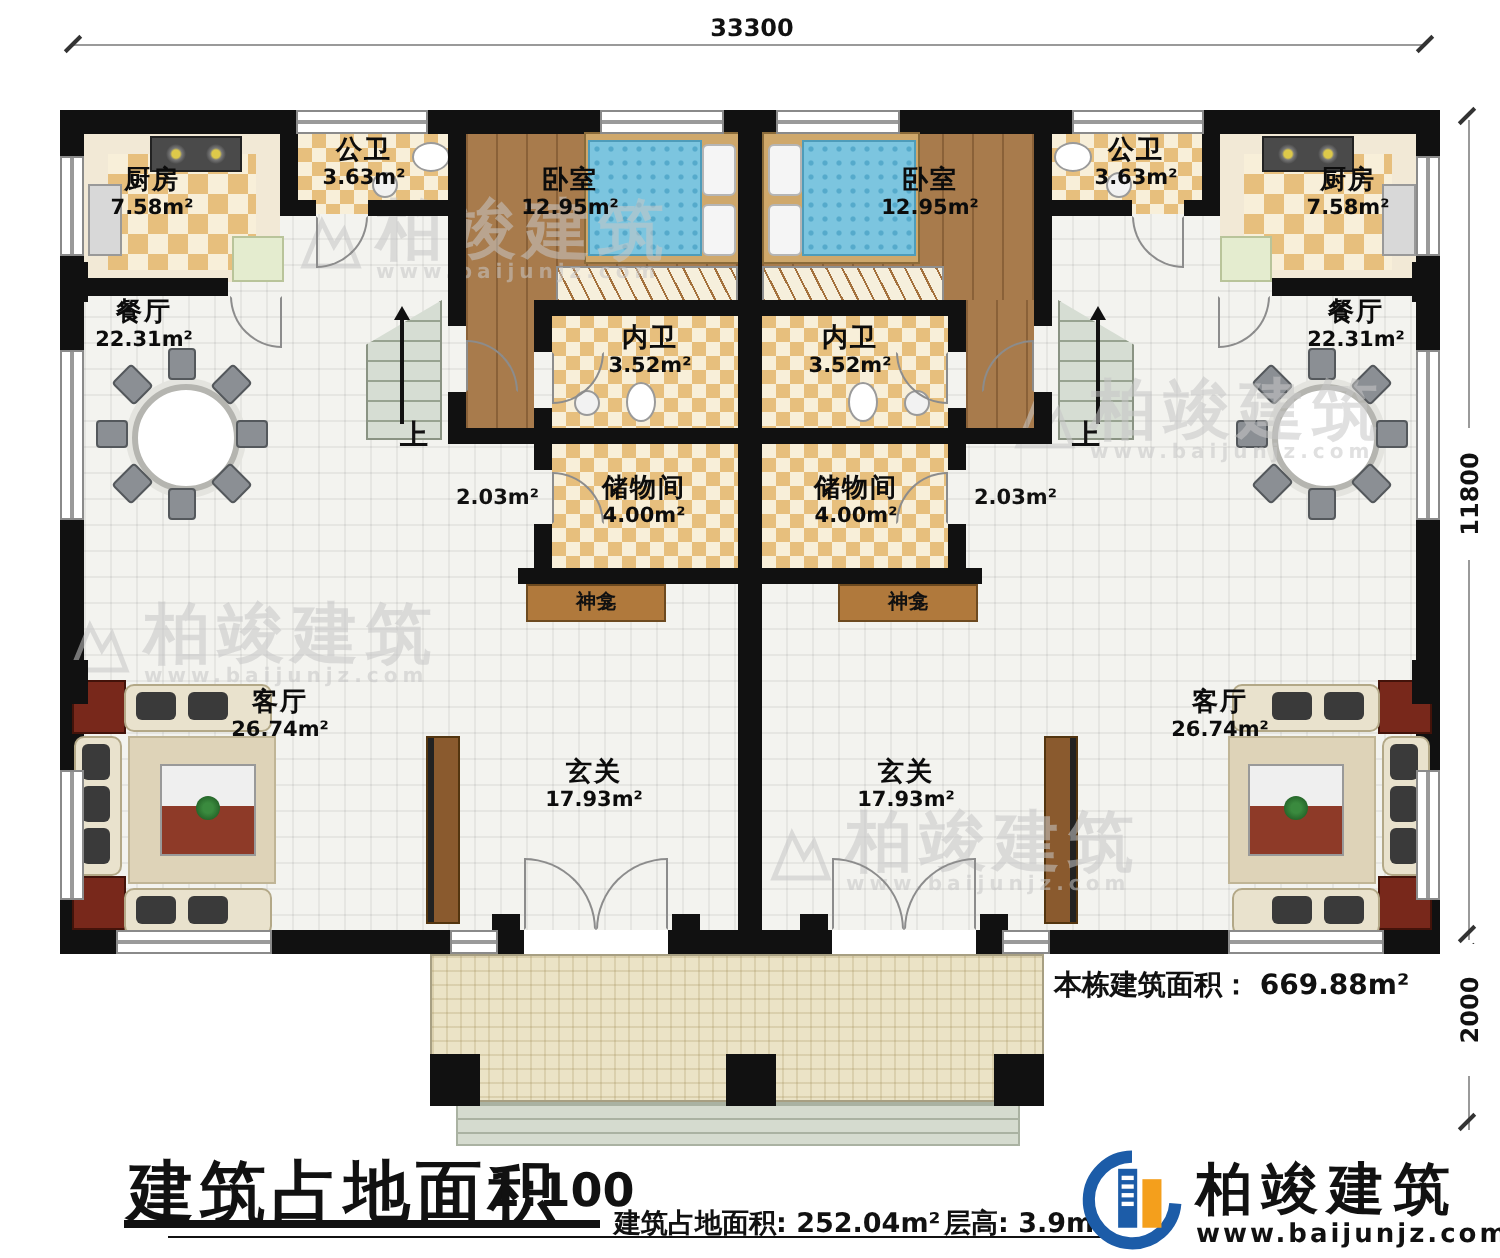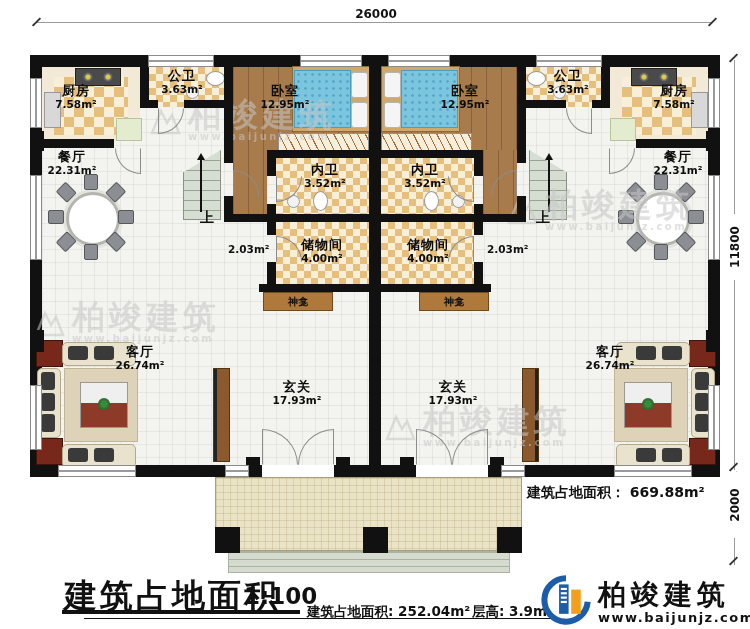--- a/index.html
+++ b/index.html
@@ -72,21 +72,21 @@
   .arrowhead{position:absolute;width:0;height:0;border-left:4px solid transparent;border-right:4px solid transparent;border-bottom:7px solid #111;z-index:22;}
 </style>
 </head>
 <body>
 
 <div id="plan">
 
   <div class="dimline" style="left:37px;top:22px;width:676px;height:1px;"></div>
   <div class="tick" style="left:31px;top:21px;"></div>
   <div class="tick" style="left:707px;top:21px;"></div>
-  <div class="dimlab" style="left:345px;top:7px;width:62px;">26000</div>
+  <div class="dimlab" style="left:345px;top:7px;width:62px;">33300</div>
 
   <div class="dimline" style="left:734px;top:60px;width:1px;height:410px;"></div>
   <div class="tick" style="left:728px;top:57px;"></div>
   <div class="tick" style="left:728px;top:466px;"></div>
   <div class="dimlab vert" style="left:702px;top:240px;width:66px;">11800</div>
 
   <div class="dimline" style="left:734px;top:477px;width:1px;height:88px;"></div>
   <div class="tick" style="left:728px;top:475px;"></div>
   <div class="tick" style="left:728px;top:560px;"></div>
   <div class="dimlab vert" style="left:702px;top:498px;width:66px;">2000</div>
@@ -387,21 +387,21 @@
     </div>
   <div class="rl" style="left:413px;top:380px;width:80px;">
     <div class="n">玄关</div>
       <div class="a">17.93m²</div>
     </div>
   <div class="small-lab" style="left:228px;top:243px;">2.03m²</div>
   <div class="small-lab" style="left:487px;top:243px;">2.03m²</div>
   <div class="small-lab" style="left:200px;top:209px;font-size:14px;">上</div>
   <div class="small-lab" style="left:536px;top:209px;font-size:14px;">上</div>
 
-  <div class="abs" style="left:527px;top:484px;font-size:14px;font-weight:600;z-index:60;">建筑占地面积： 669.88m²</div>
+  <div class="abs" style="left:527px;top:484px;font-size:14px;font-weight:600;z-index:60;">本栋建筑面积： 669.88m²</div>
 
   <div class="tb-title" style="left:64px;top:574px;">建筑占地面积</div>
   <div class="tb-scale" style="left:244px;top:583px;">1:100</div>
   <div class="rule" style="left:62px;top:610px;width:238px;height:4px;"></div>
   <div class="rule" style="left:84px;top:618px;width:472px;height:1px;"></div>
   <div class="tb-stat" style="left:307px;top:603px;">建筑占地面积: 252.04m²</div>
   <div class="tb-stat" style="left:472px;top:603px;">层高: 3.9m</div>
 
   <svg class="abs" style="left:540px;top:574px;z-index:60;" width="52" height="52" viewBox="0 0 60 60">
     <path d="M30 5 A25 25 0 1 0 55 32" fill="none" stroke="#1c5ca8" stroke-width="7"></path>

